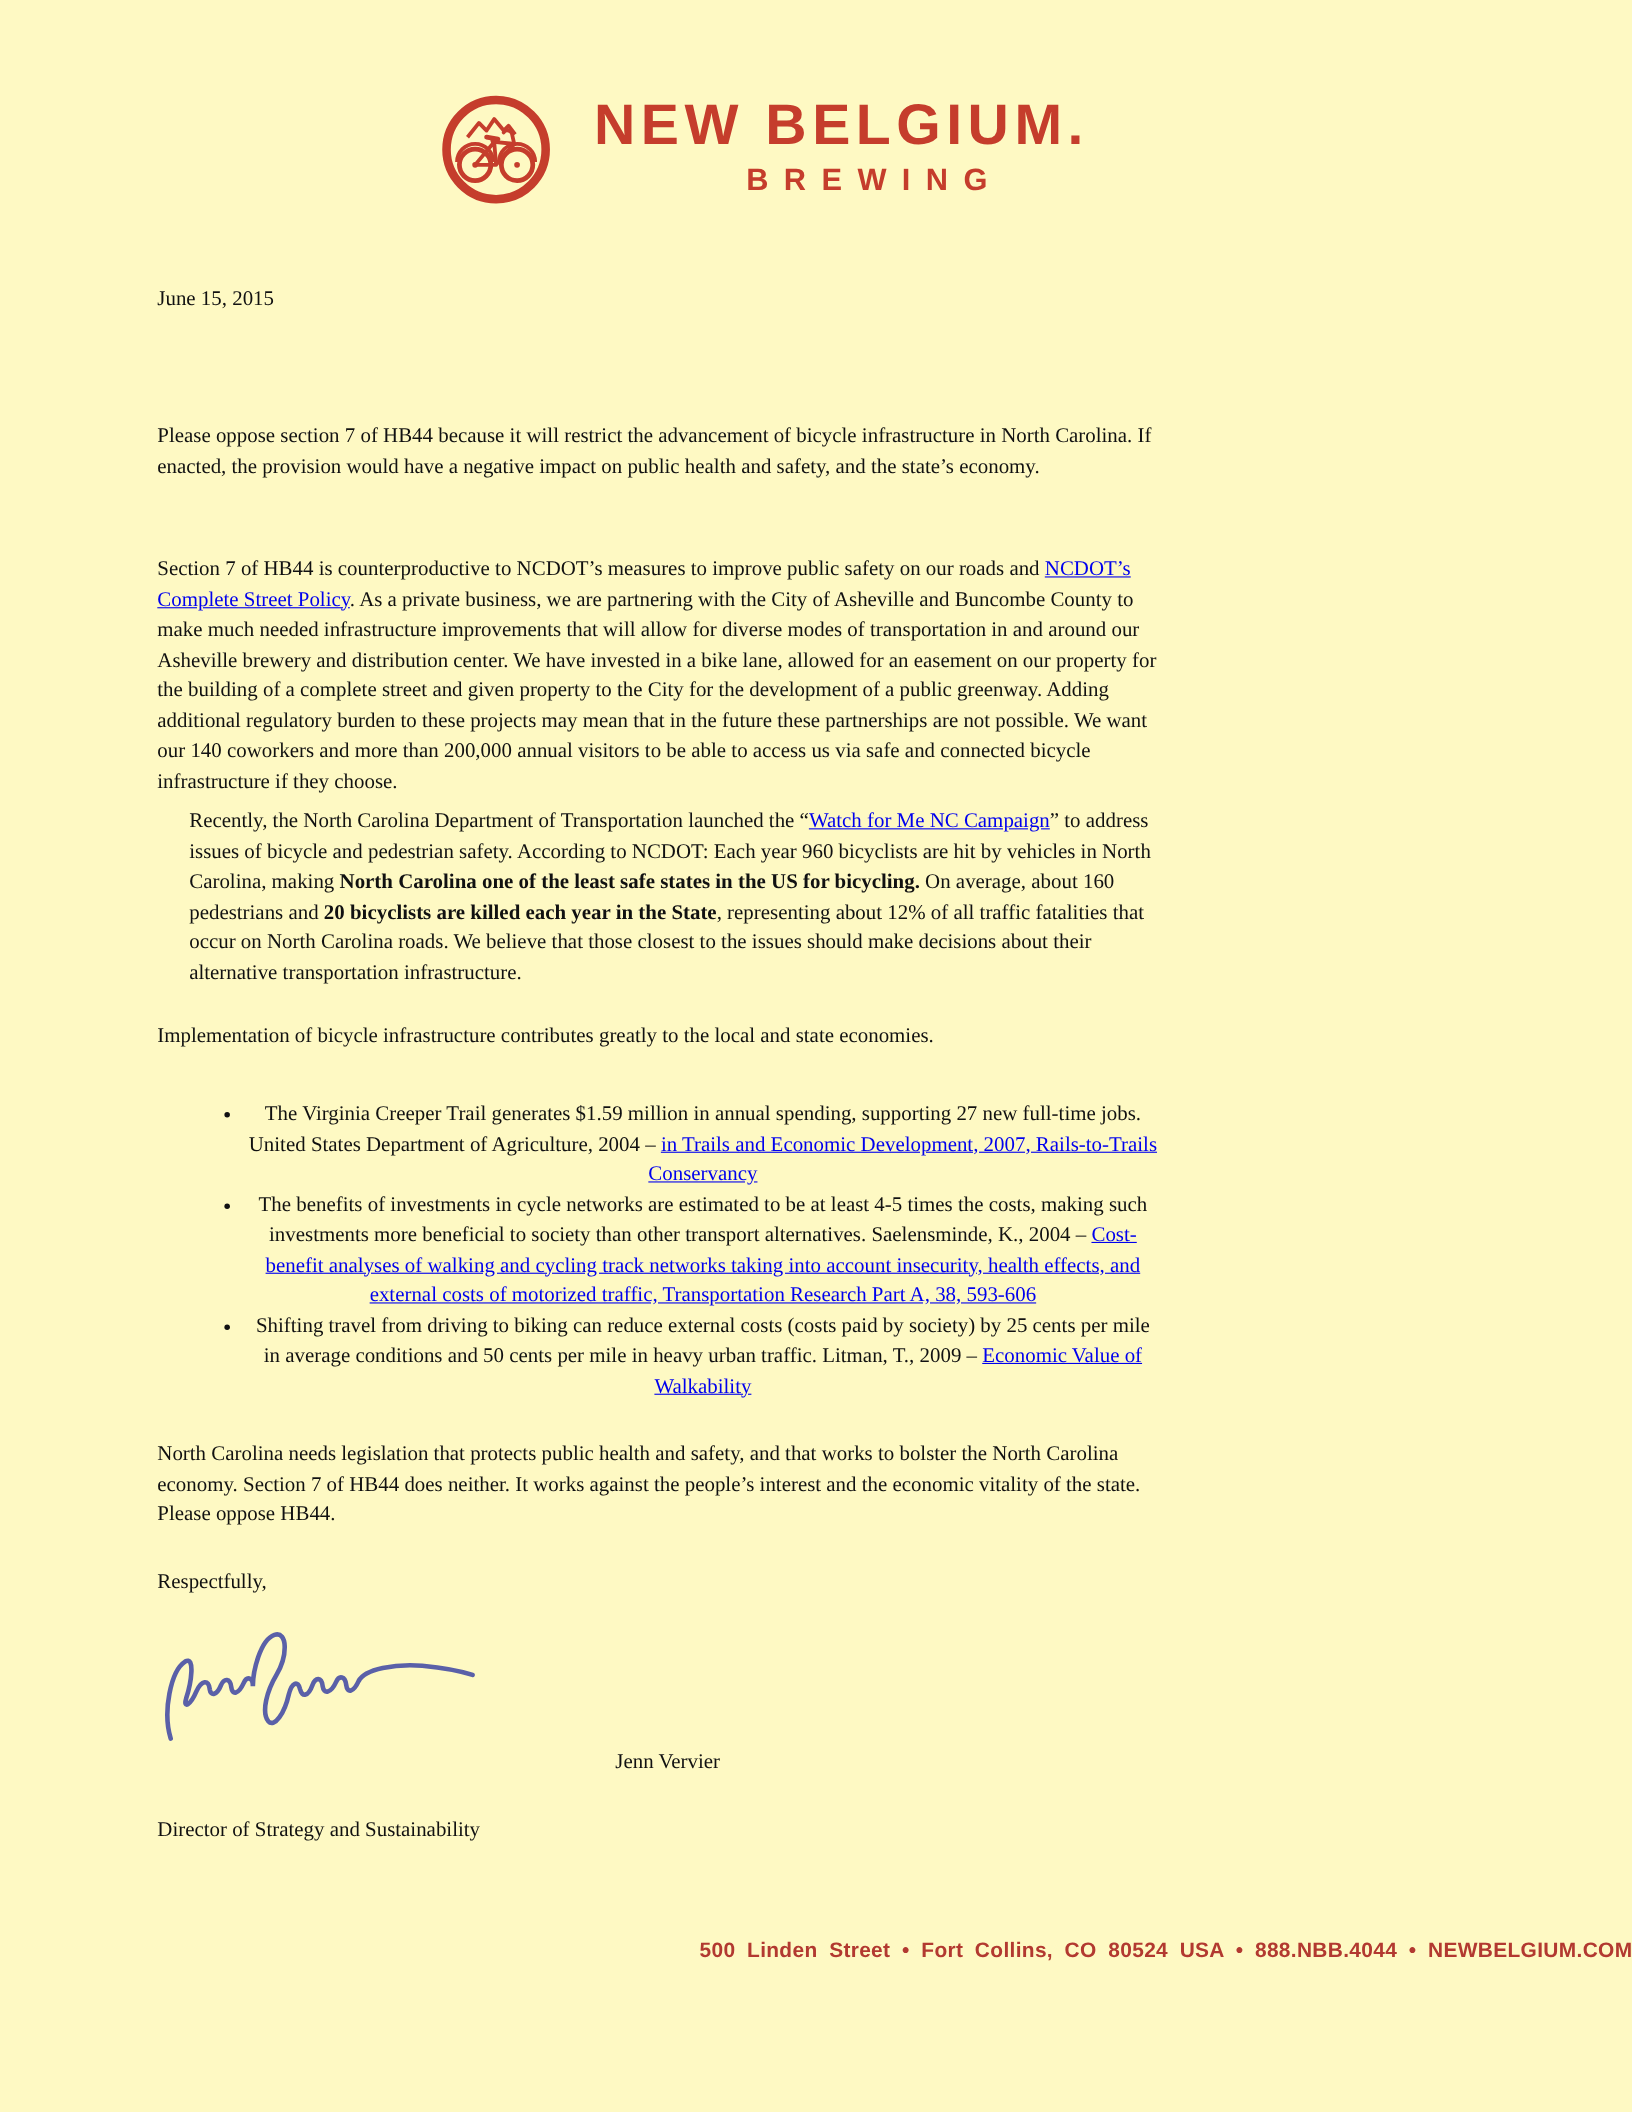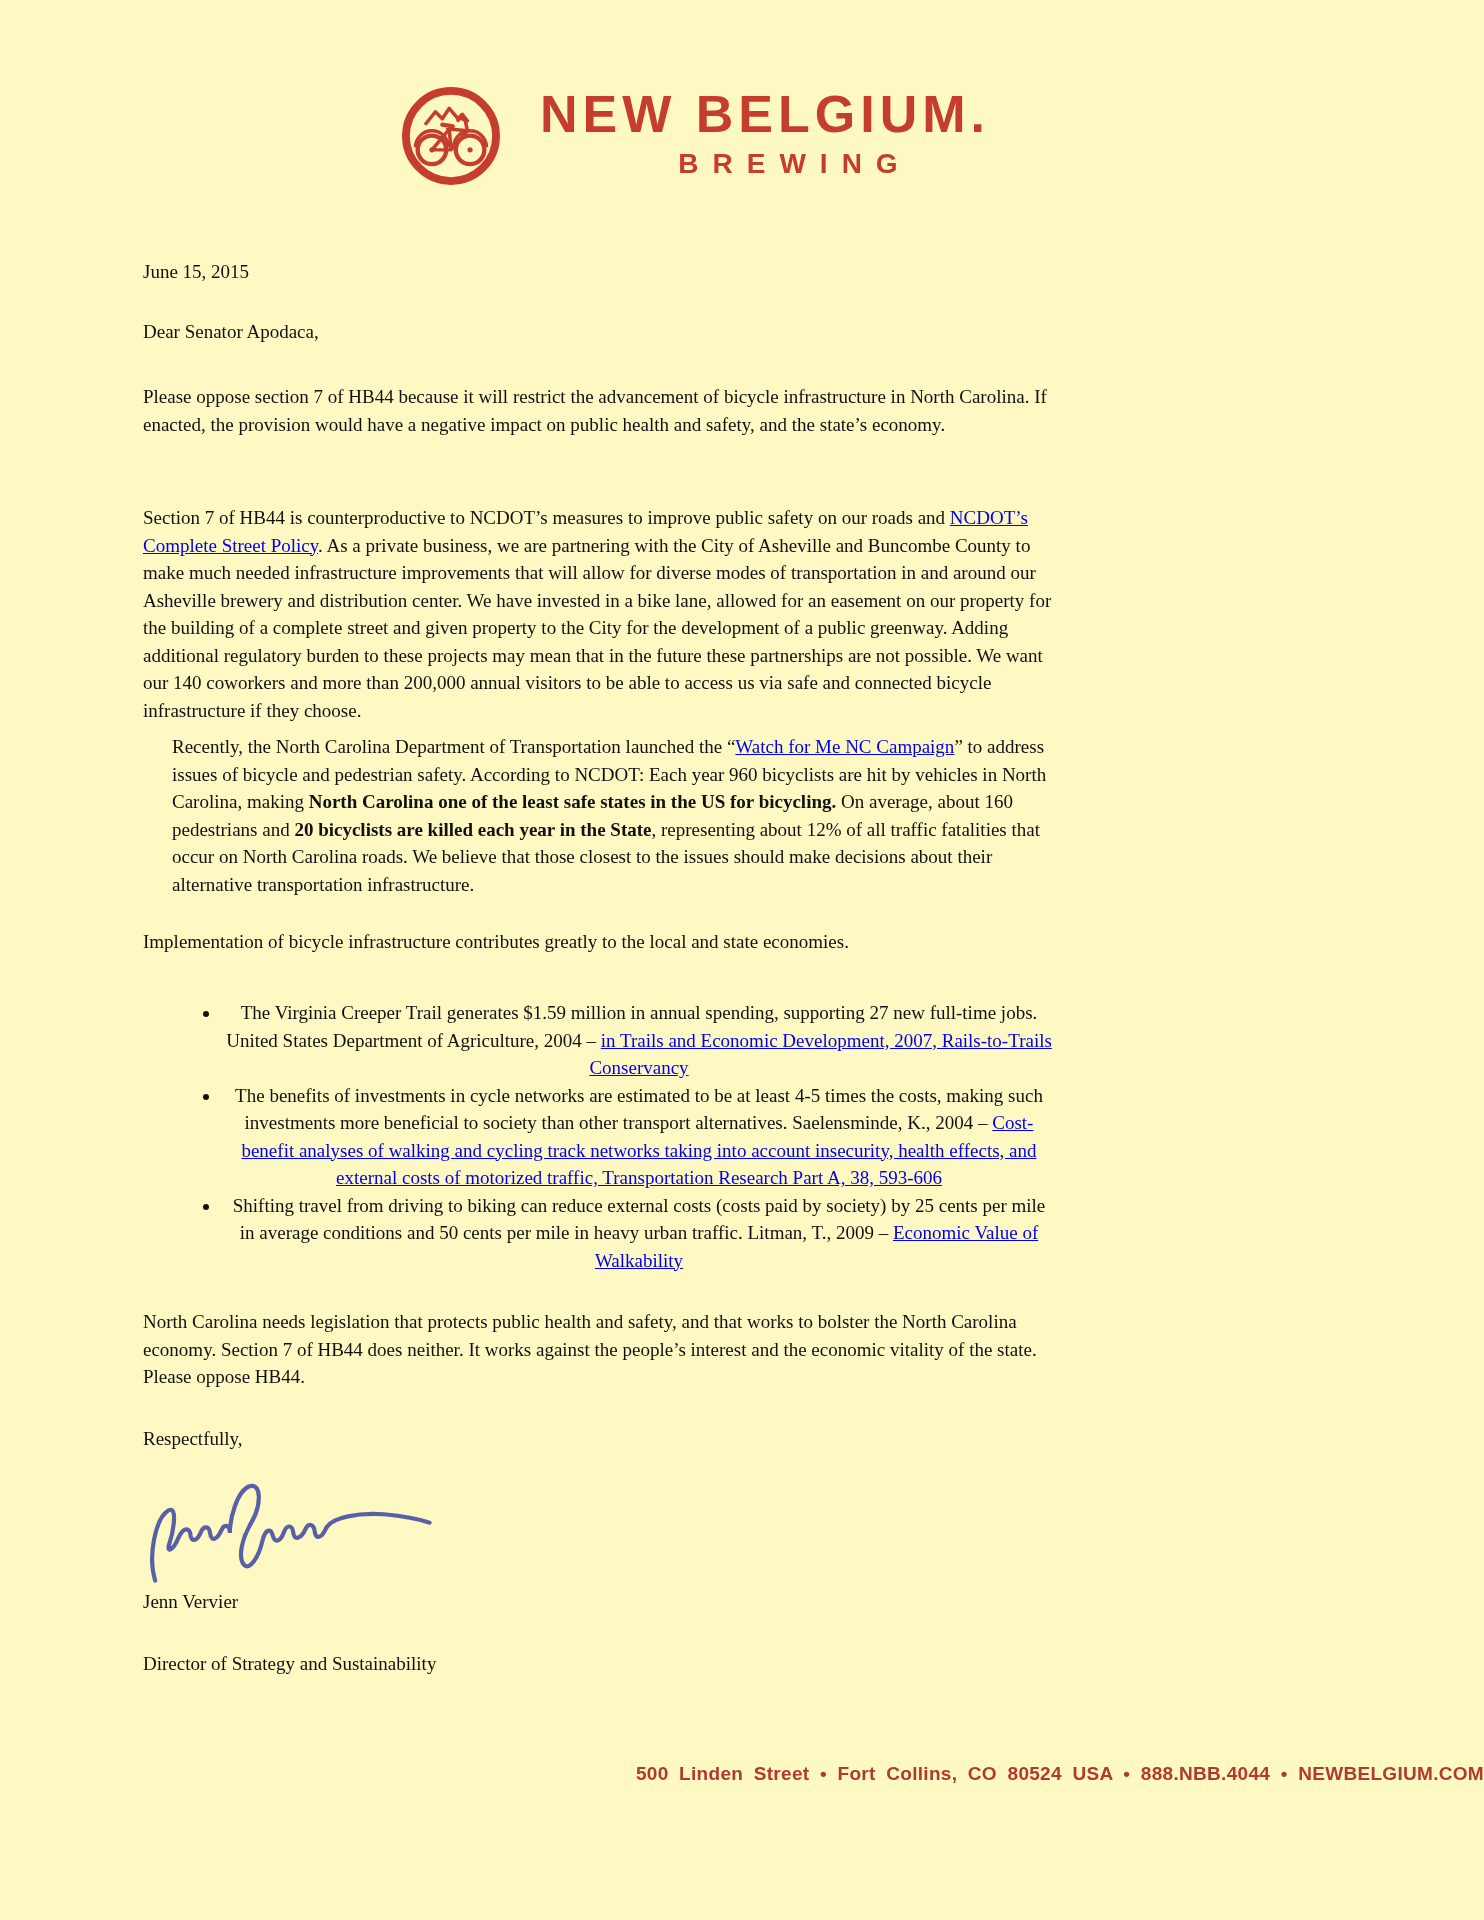--- a/index.html
+++ b/index.html
@@ -24,21 +24,21 @@
   .t-date{top:258px;}
   .t-salutation{top:318px;}
   .t-p1{top:383px;}
   .t-p2{top:468px;margin-top:36px;}
   .t-p3{top:733px;margin-left:29px;}
   .t-p4{top:928px;}
   .t-bullets{top:983px;}
   .t-closing{top:1308px;}
   .t-respect{top:1425px;}
   .t-sig{top:1476px;}
-  .t-name{top:1588px;}
+  .t-name{top:1588px;text-align:center;}
   .t-title{top:1650px;}
   a.doc-link{color:#0000ee;text-decoration:underline;cursor:pointer;}
   b{font-weight:bold;}
   ul.refs{margin:16px;padding:0 0 0 62px;list-style:disc outside;text-align:center;}
   ul.refs li{padding-left:2px;}
   
   .footer{
     position:absolute;left:0;right:0;top:1763px;
     text-align:right;
     font-family:"Liberation Sans", sans-serif;
@@ -68,21 +68,20 @@
   </div>
   <div class="wordmark">
     <div class="wordmark-main">NEW BELGIUM.</div>
     <div class="wordmark-sub">BREWING</div>
   </div>
 
   <div class="content">
 
     <div class="block t-date">June 15, 2015</div>
 
-    <div class="block t-salutation">Dear Senator Apodaca,</div>
 
     <div class="block t-p1">Please oppose section 7 of HB44 because it will restrict the advancement of bicycle infrastructure in North Carolina. If enacted, the provision would have a negative impact on public health and safety, and the state’s economy.</div>
 
     <div class="block t-p2">
       <span>Section 7 of HB44 is counterproductive to NCDOT’s measures to improve public safety on our roads and </span><a class="doc-link">NCDOT’s Complete Street Policy</a><span>. As a private business, we are partnering with the City of Asheville and Buncombe County to make much needed infrastructure improvements that will allow for diverse modes of transportation in and around our Asheville brewery and distribution center. We have invested in a bike lane, allowed for an easement on our property for the building of a complete street and given property to the City for the development of a public greenway. Adding additional regulatory burden to these projects may mean that in the future these partnerships are not possible. We want our 140 coworkers and more than 200,000 annual visitors to be able to access us via safe and connected bicycle infrastructure if they choose.</span>
     </div>
 
     <div class="block t-p3">
       <span>Recently, the North Carolina Department of Transportation launched the “</span><a class="doc-link">Watch for Me NC Campaign</a><span>” to address issues of bicycle and pedestrian safety. According to NCDOT: Each year 960 bicyclists are hit by vehicles in North Carolina, making </span><b>North Carolina one of the least safe states in the US for bicycling.</b><span> On average, about 160 pedestrians and </span><b>20 bicyclists are killed each year in the State</b><span>, representing about 12% of all traffic fatalities that occur on North Carolina roads. We believe that those closest to the issues should make decisions about their alternative transportation infrastructure.</span>
     </div>

